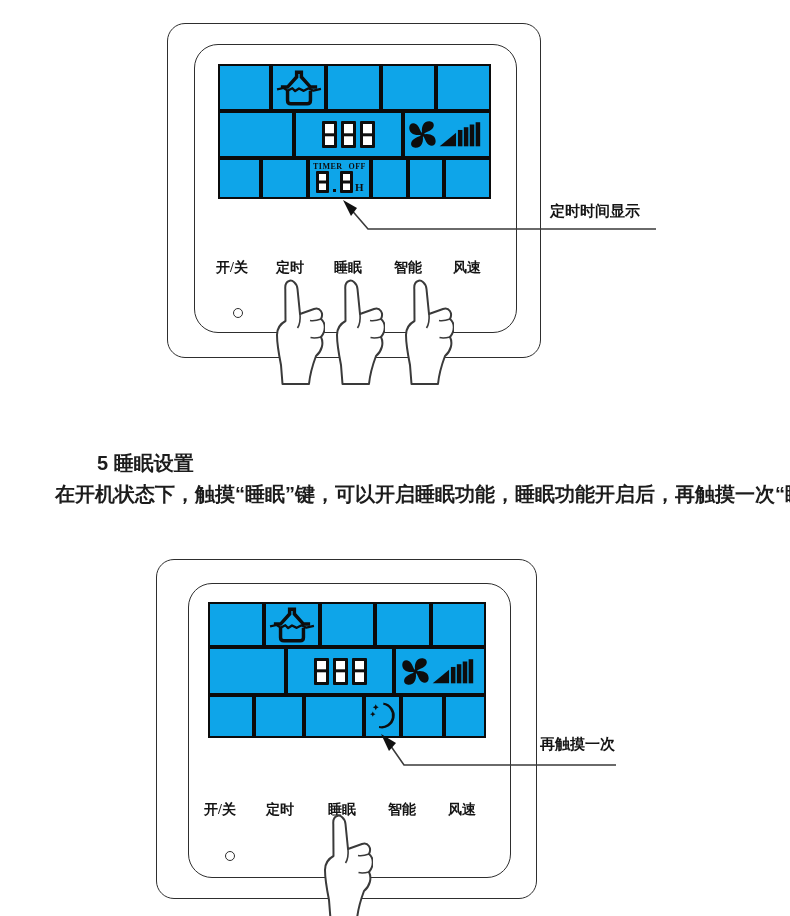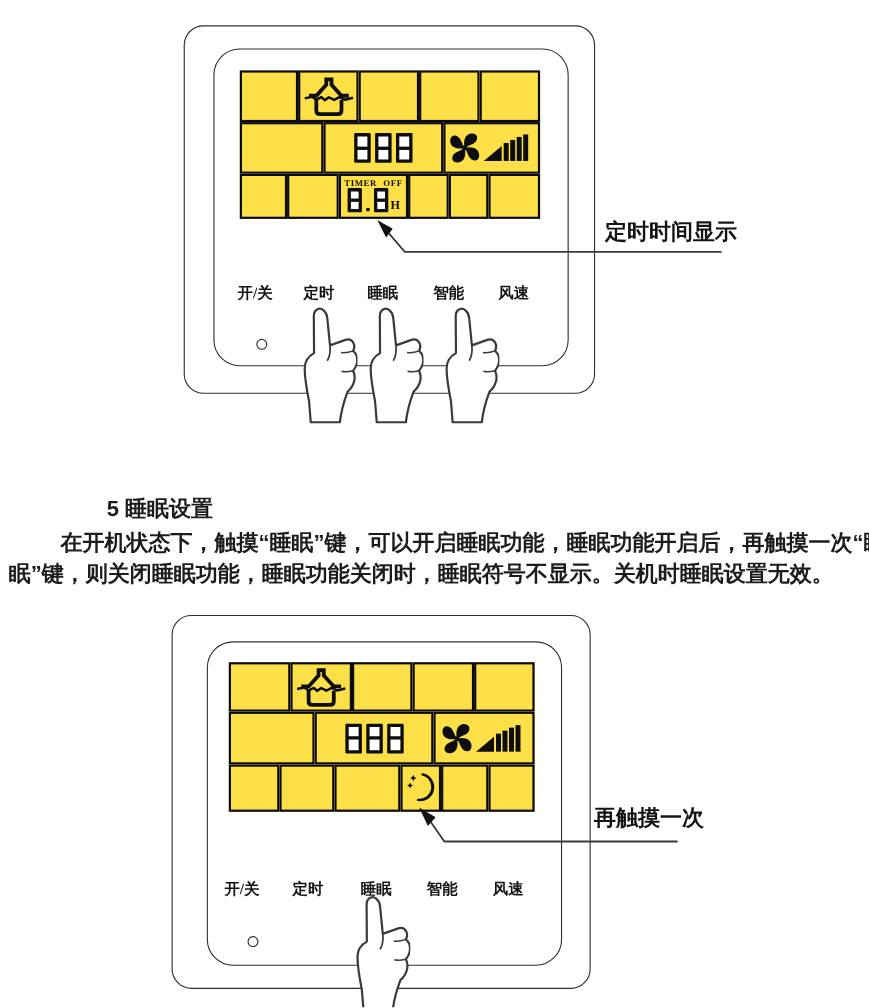--- a/index.html
+++ b/index.html
@@ -9,21 +9,21 @@
   
   .panel{position:absolute;border:1.6px solid #2e2e2e;border-radius:18px;background:#fff;}
   .panel-top{left:167px;top:23px;width:372px;height:333px;}
   .panel-bottom{left:156px;top:559px;width:379px;height:338px;}
   .bezel{position:absolute;border:1.6px solid #2e2e2e;border-radius:24px;background:#fff;}
   .panel-top .bezel{left:26px;top:20px;width:321px;height:287px;}
   .panel-bottom .bezel{left:31px;top:23px;width:321px;height:293px;}
   .lcd{position:absolute;}
   .panel-top .lcd{left:50px;top:40px;width:273px;height:135px;}
   .panel-bottom .lcd{left:51px;top:42px;width:278px;height:136px;}
-  .cell{position:absolute;box-sizing:border-box;border:2.2px solid #0b0b0b;background:#fde047;
+  .cell{position:absolute;box-sizing:border-box;border:2.2px solid #0b0b0b;background:#0ea5e9;
         display:flex;align-items:center;justify-content:center;}
   
   .digits{display:flex;align-items:flex-end;gap:4px;}
   .seg8{display:block;width:15px;height:27px;border:3.6px solid #0d0d0d;box-sizing:border-box;
         position:relative;border-radius:1px;background:#fff;}
   .seg8::after{content:"";position:absolute;left:-1px;right:-1px;top:50%;height:3.4px;
         transform:translateY(-50%);background:#0d0d0d;}
   .digits.small .seg8{width:13px;height:22px;border-width:3px;}
   .digits.small .seg8::after{height:3px;}
   .segdot{display:block;width:3.4px;height:3.4px;background:#0d0d0d;margin:0 0 1px 0;}
@@ -37,21 +37,21 @@
   .timer-unit{font-family:"Liberation Serif","DejaVu Serif",serif;font-weight:bold;
         font-size:11px;line-height:11px;color:#0d0d0d;}
   
   .btn{position:absolute;font-family:"Liberation Serif","DejaVu Serif",serif;font-weight:bold;
        font-size:14px;line-height:22px;white-space:nowrap;color:#141414;}
   .indicator{position:absolute;width:8px;height:8px;border:1.6px solid #2e2e2e;border-radius:50%;
        background:#fff;}
   .hand{position:absolute;}
   .overlay{position:absolute;left:0;top:0;pointer-events:none;}
   .callout{position:absolute;font-family:"Liberation Serif","DejaVu Serif",serif;font-weight:bold;
-       font-size:20px;line-height:22px;white-space:nowrap;color:#141414;}
+       font-size:15px;line-height:22px;white-space:nowrap;color:#141414;}
   
   .sec-heading{position:absolute;left:97px;top:452px;font-size:20px;font-weight:700;
        line-height:22px;white-space:nowrap;}
   .sec-line{position:absolute;font-size:20px;font-weight:600;line-height:23px;white-space:nowrap;}
   .sec-line1{left:55px;top:483px;}
   .sec-line2{left:8px;top:511px;}
   .defs{position:absolute;width:0;height:0;overflow:hidden;}
 </style>
 </head>
 <body>
@@ -146,21 +146,20 @@
     <div class="btn" style="left:48px;top:233px">开/关</div>
     <div class="btn" style="left:108px;top:233px">定时</div>
     <div class="btn" style="left:166px;top:233px">睡眠</div>
     <div class="btn" style="left:226px;top:233px">智能</div>
     <div class="btn" style="left:285px;top:233px">风速</div>
     <div class="indicator" style="left:65px;top:284px"></div>
   </div>
 
   <div class="sec-heading">5 睡眠设置</div>
   <div class="sec-line sec-line1">在开机状态下，触摸“睡眠”键，可以开启睡眠功能，睡眠功能开启后，再触摸一次“睡</div>
-  <div class="sec-line sec-line2">眠”键，则关闭睡眠功能，睡眠功能关闭时，睡眠符号不显示。关机时睡眠设置无效。</div>
 
   <div class="panel panel-bottom">
     <div class="bezel"></div>
     <div class="lcd">
 
       <div class="cell" style="left:0;top:0;width:56px;height:45px"></div>
       <div class="cell" style="left:56px;top:0;width:56px;height:45px">
         <svg width="46" height="42">
             <use href="#sym-house"></use>
           </svg>

